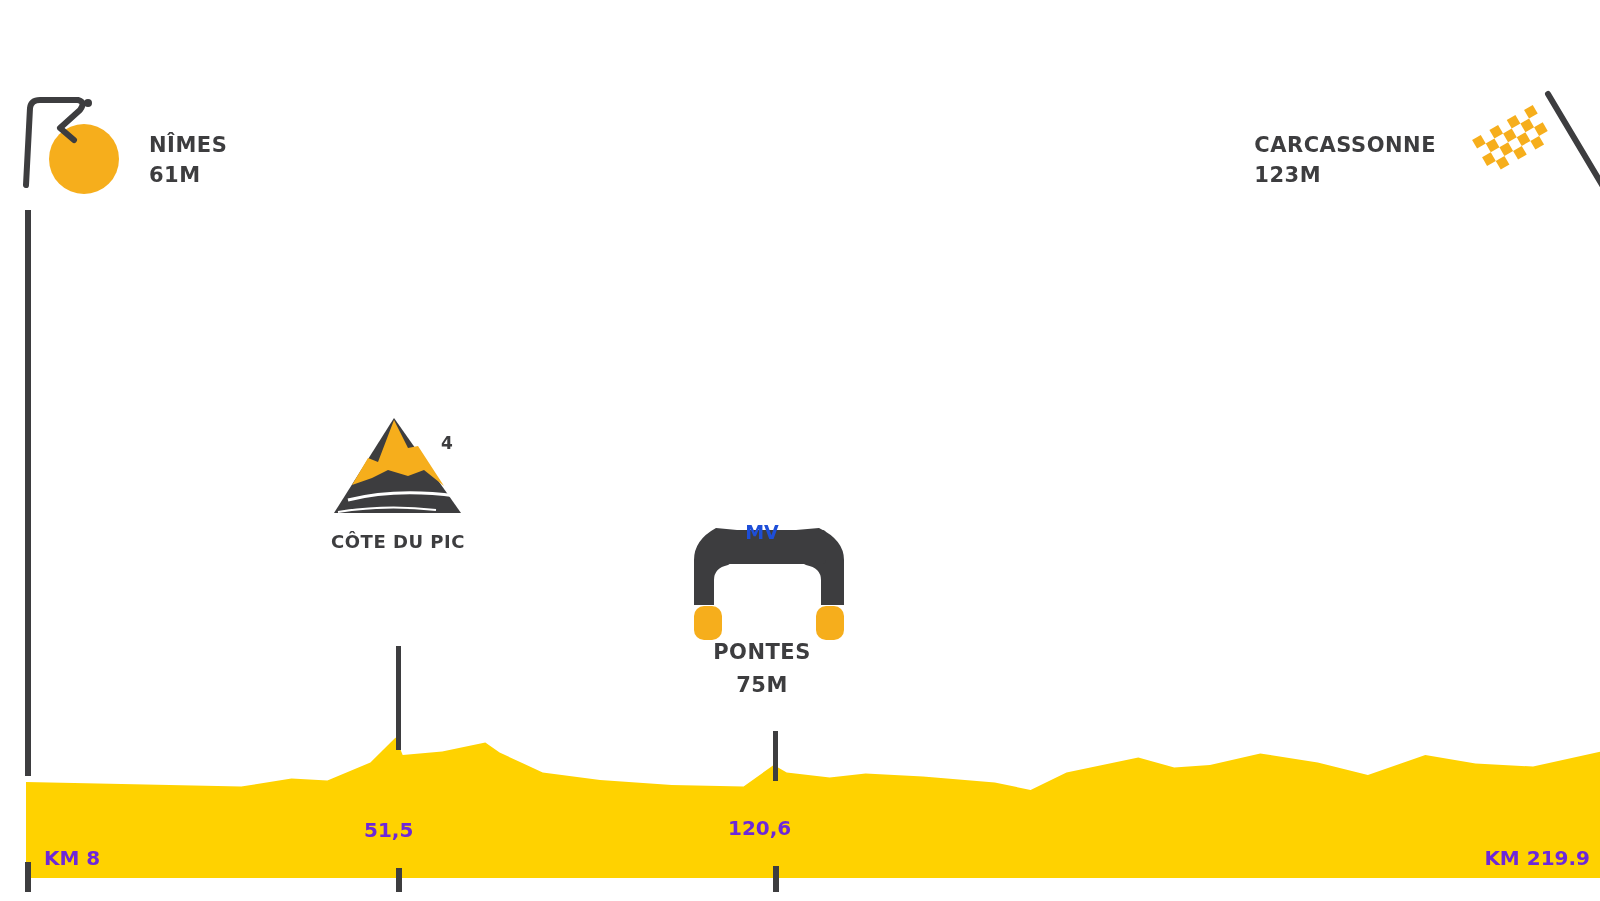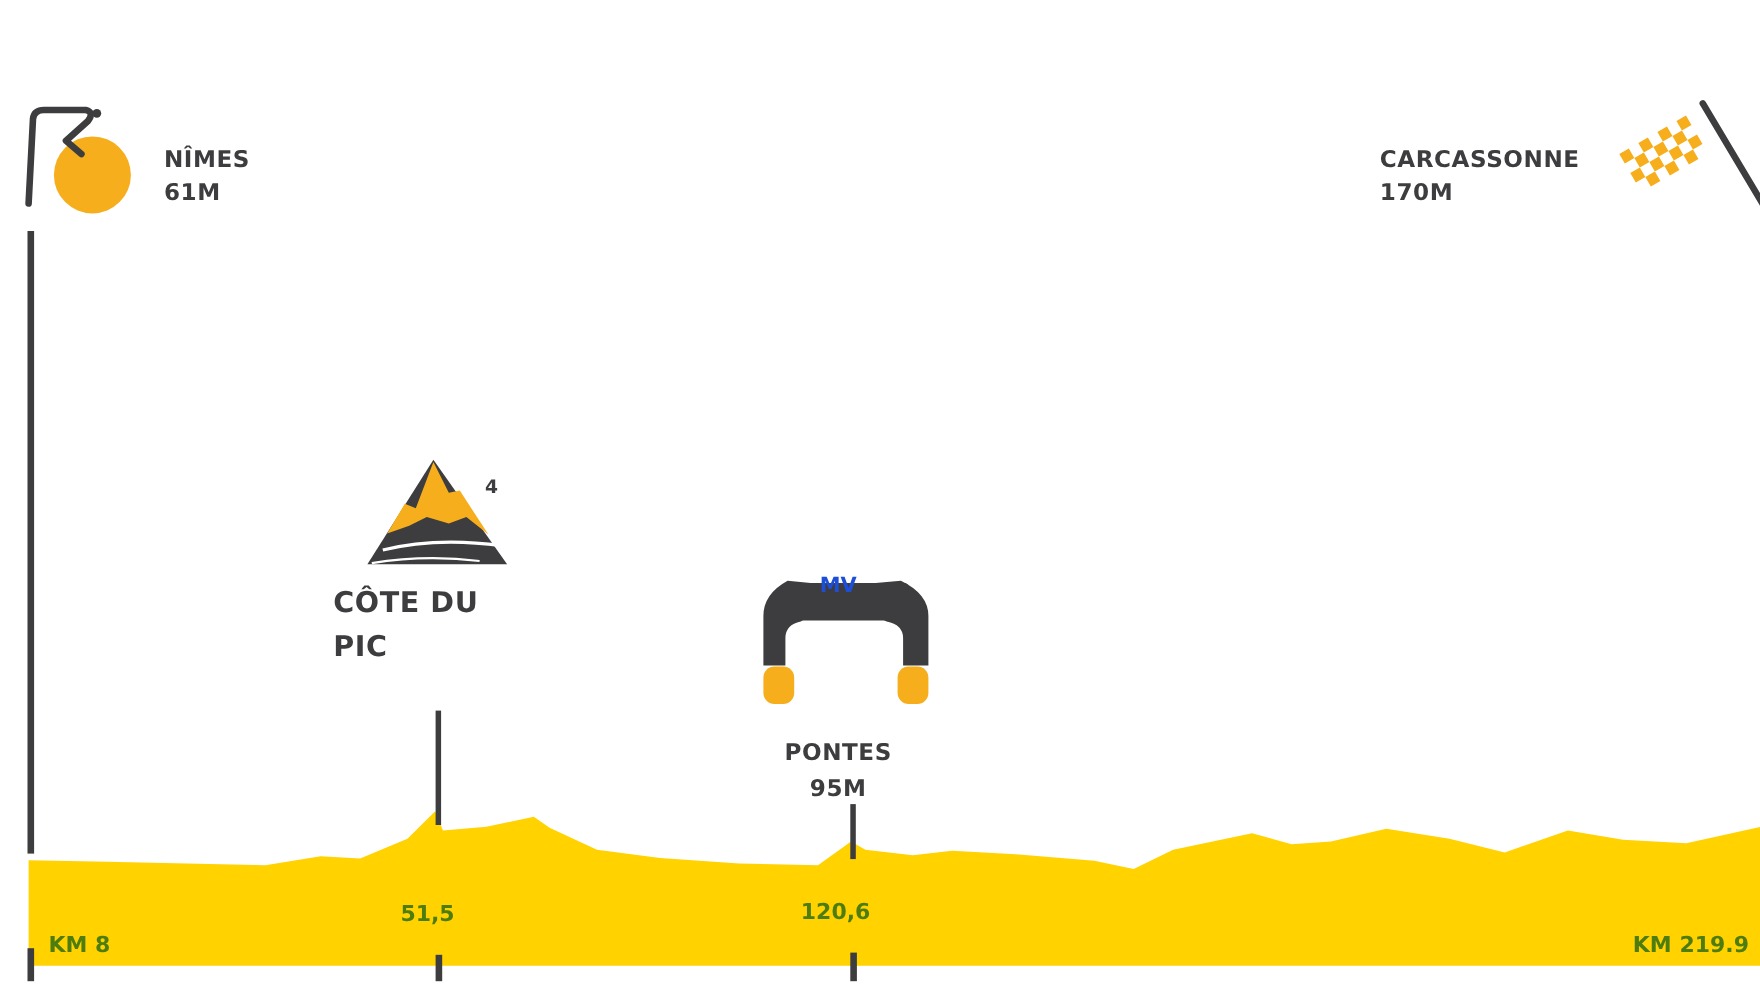--- a/index.html
+++ b/index.html
@@ -4,23 +4,23 @@
 <style>
   html, body { margin: 0; padding: 0; background: #ffffff; }
   body { width: 1600px; height: 901px; position: relative; overflow: hidden;
          font-family: "DejaVu Sans", "Liberation Sans", sans-serif; color: #3d3d3f; }
   .stage { position: absolute; left: 16px; top: 0; width: 1600px; height: 901px; }
   svg.profile { position: absolute; left: 0; top: 0; }
   .lbl { position: absolute; font-weight: bold; letter-spacing: 0.5px; line-height: 1.45; color: #3d3d3f; }
   .lbl span { display: block; }
   .start-lbl { left: 133px; top: 130px; font-size: 21px; }
   .finish-lbl { right: 180px; top: 130px; font-size: 21px; text-align: left; }
-  .climb-lbl { left: 287px; top: 528px; width: 190px; font-size: 26px; line-height: 1.55; }
-  .sprint-lbl { left: 676px; top: 636px; width: 140px; text-align: center; font-size: 21px; line-height: 1.55; margin-top: 32px; }
-  .km-lbl { position: absolute; font-weight: bold; font-size: 20px; color: #4d7c0f; }
+  .climb-lbl { left: 287px; top: 528px; width: 190px; text-align: center; font-size: 18px; line-height: 1.55; }
+  .sprint-lbl { left: 676px; top: 636px; width: 140px; text-align: center; font-size: 21px; line-height: 1.55; }
+  .km-lbl { position: absolute; font-weight: bold; font-size: 20px; color: #6d28d9; }
   .cat { position: absolute; left: 425px; top: 433px; font-weight: bold; font-size: 17px; color: #3d3d3f; }
   .mv { position: absolute; left: 722px; top: 521px; width: 48px; text-align: center; font-weight: bold; font-size: 19px; color: #1d4ed8; }
 </style>
 </head>
 <body>
 
 <div class="stage">
   <svg class="profile" width="1600" height="901" viewBox="0 0 1600 901">
 
     <path id="profile-area" fill="#FFD200" d="M10 878 L10.0 782.0 L81.8 783.5 L153.5 785.0 L225.3 786.5 L275.5 778.5 L311.4 780.5 L354.4 762.5 L379.6 737.5 L386.7 755.0 L426.2 751.5 L469.3 742.5 L483.6 752.5 L526.7 772.5 L584.1 780.0 L655.8 785.0 L727.6 786.5 L757.7 765.0 L770.7 772.5 L813.7 777.5 L849.6 773.5 L907.0 776.5 L978.8 782.5 L1014.6 790.0 L1050.5 772.5 L1086.4 765.0 L1122.3 757.5 L1158.2 767.5 L1194.0 765.0 L1244.3 753.5 L1301.7 762.5 L1351.9 775.0 L1409.3 755.0 L1459.5 763.5 L1517.0 766.5 L1588.0 751.0 L1588 878 Z"></path>
@@ -78,33 +78,33 @@
     </g>
   </svg>
 
   <div class="lbl start-lbl">
     <span>NÎMES</span>
     <span>61M</span>
   </div>
 
   <div class="lbl finish-lbl">
     <span>CARCASSONNE</span>
-    <span>170M</span>
+    <span>123M</span>
   </div>
 
   <div class="cat">4</div>
 
   <div class="lbl climb-lbl">
     <span>CÔTE DU PIC</span>
   </div>
 
   <div class="mv">MV</div>
 
   <div class="lbl sprint-lbl">
     <span>PONTES</span>
-    <span>95M</span>
+    <span>75M</span>
   </div>
 
   <div class="km-lbl" style="left:28px; top:846px;">KM 8</div>
   <div class="km-lbl" style="left:348px; top:818px;">51,5</div>
   <div class="km-lbl" style="left:712px; top:816px;">120,6</div>
   <div class="km-lbl" style="right:26px; top:846px;">KM 219.9</div>
 </div>
 
 </body></html>

